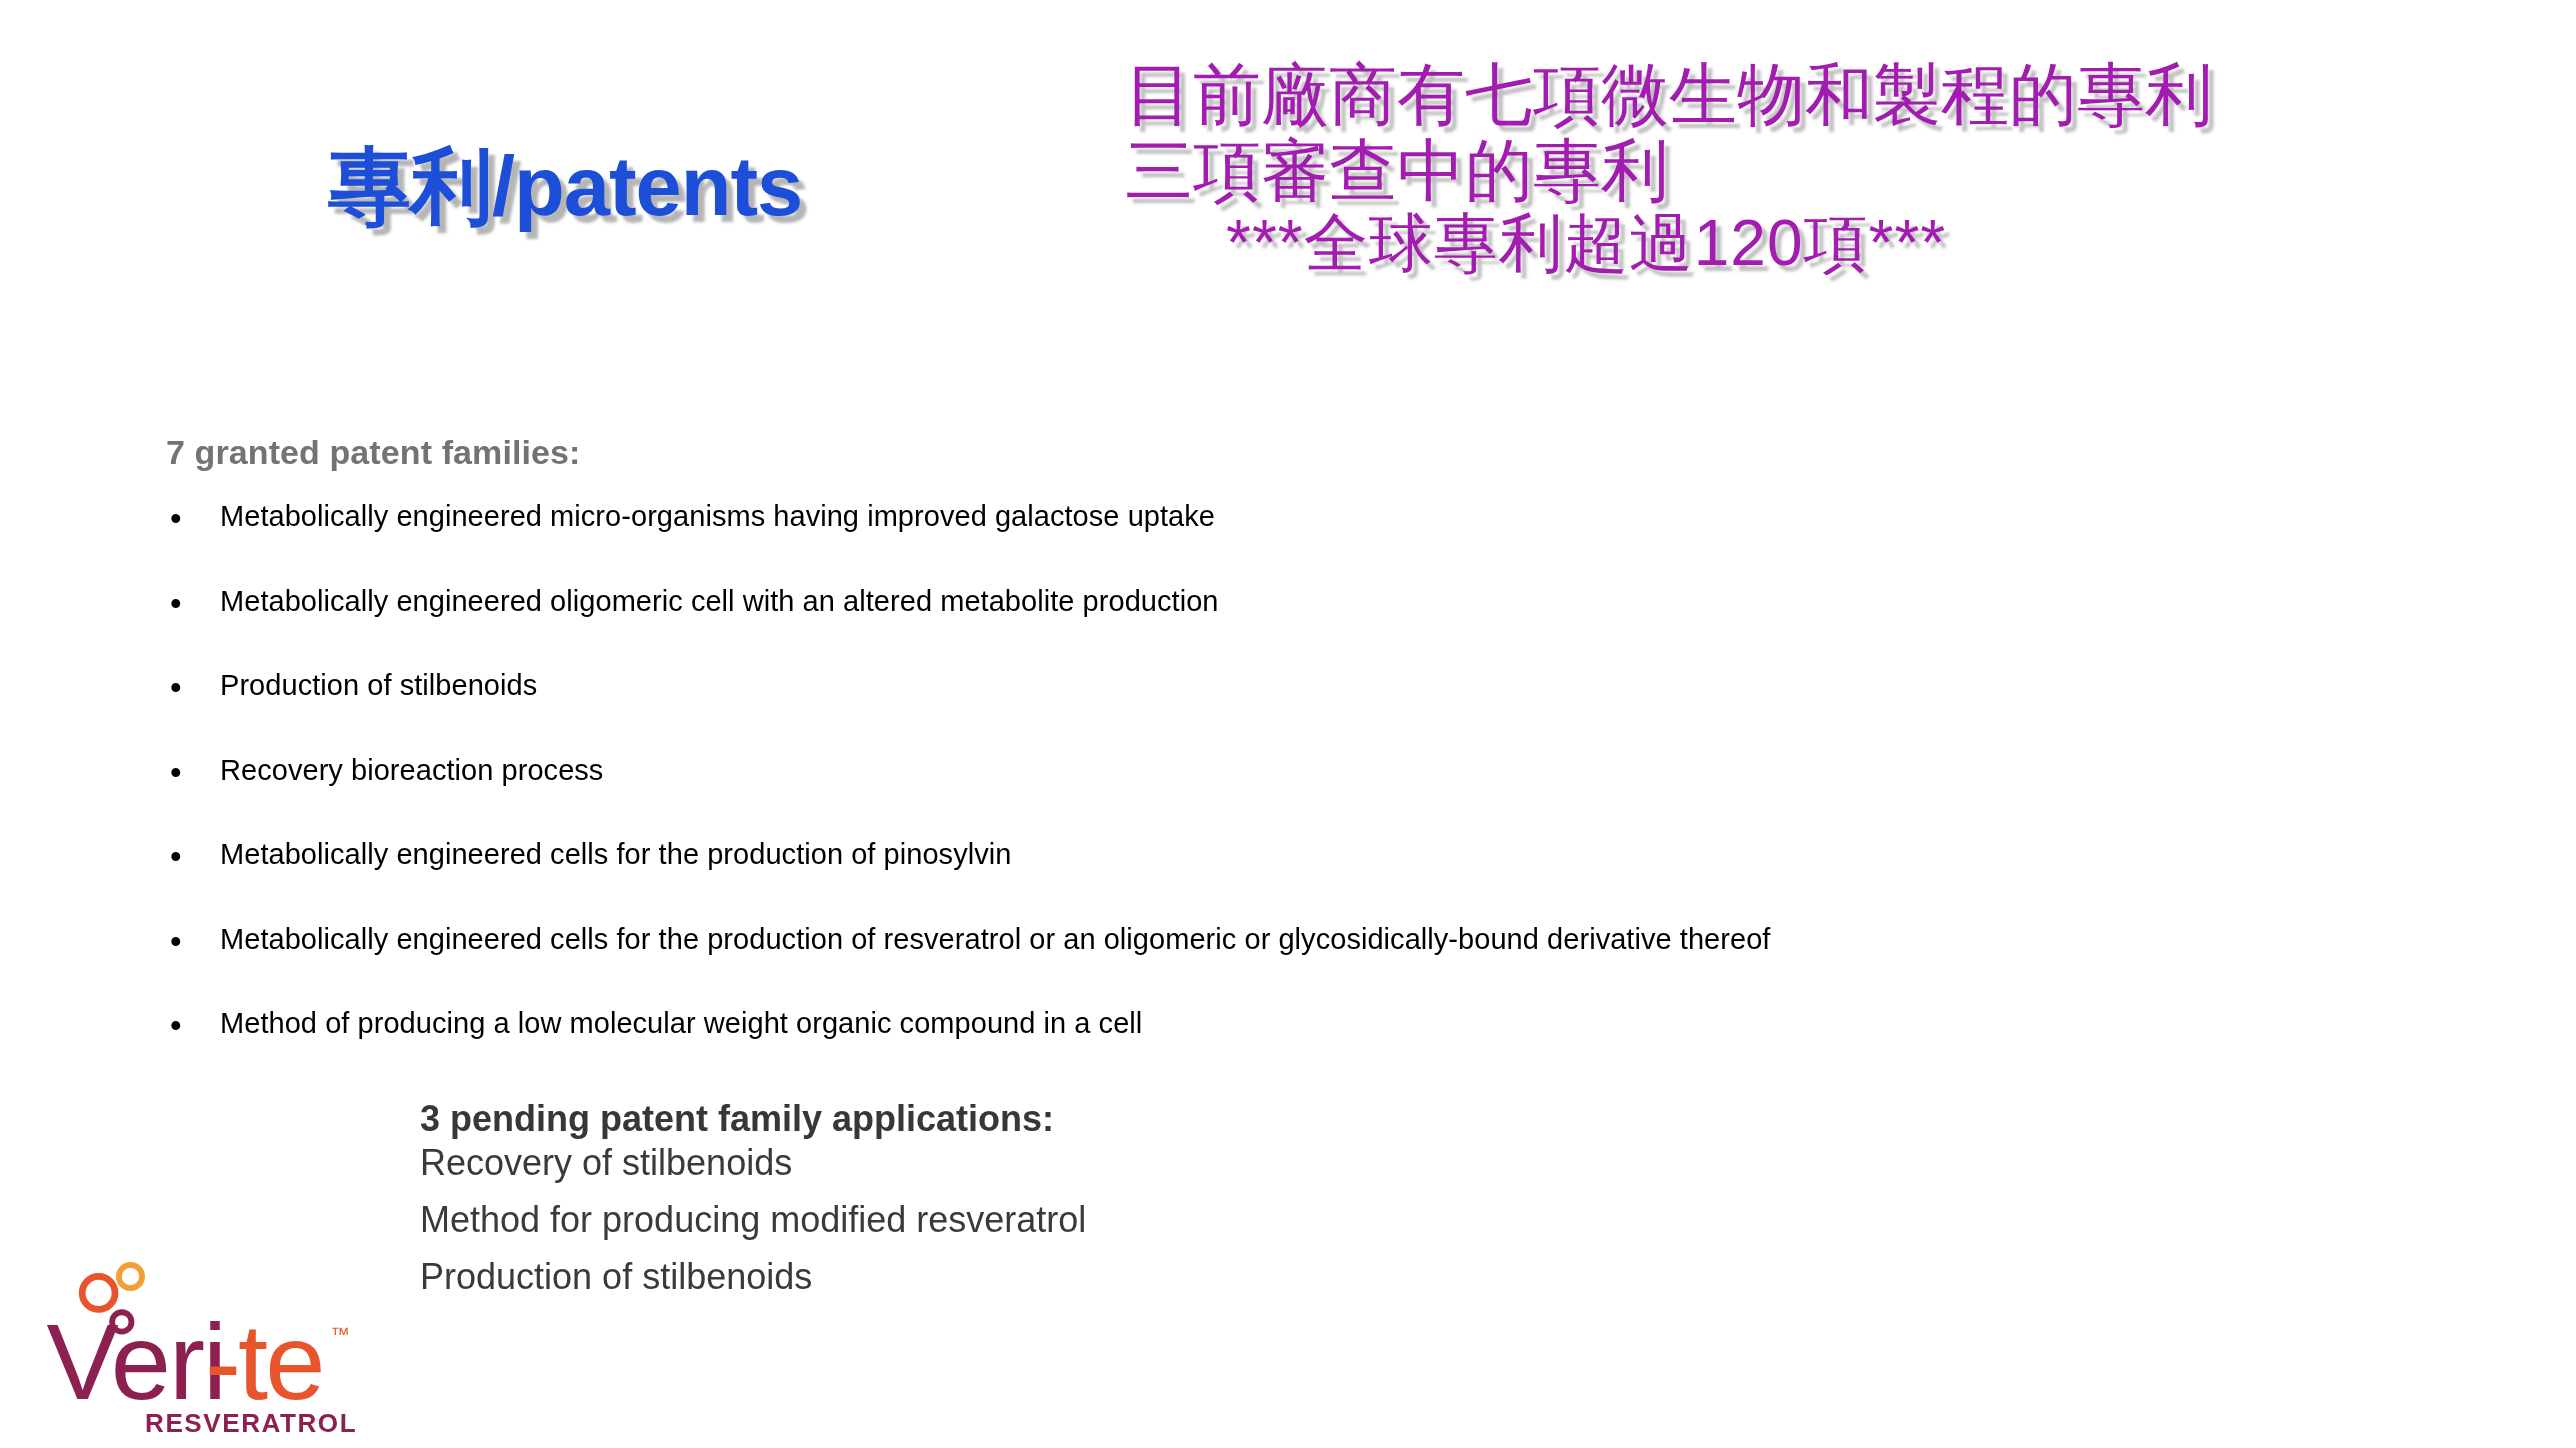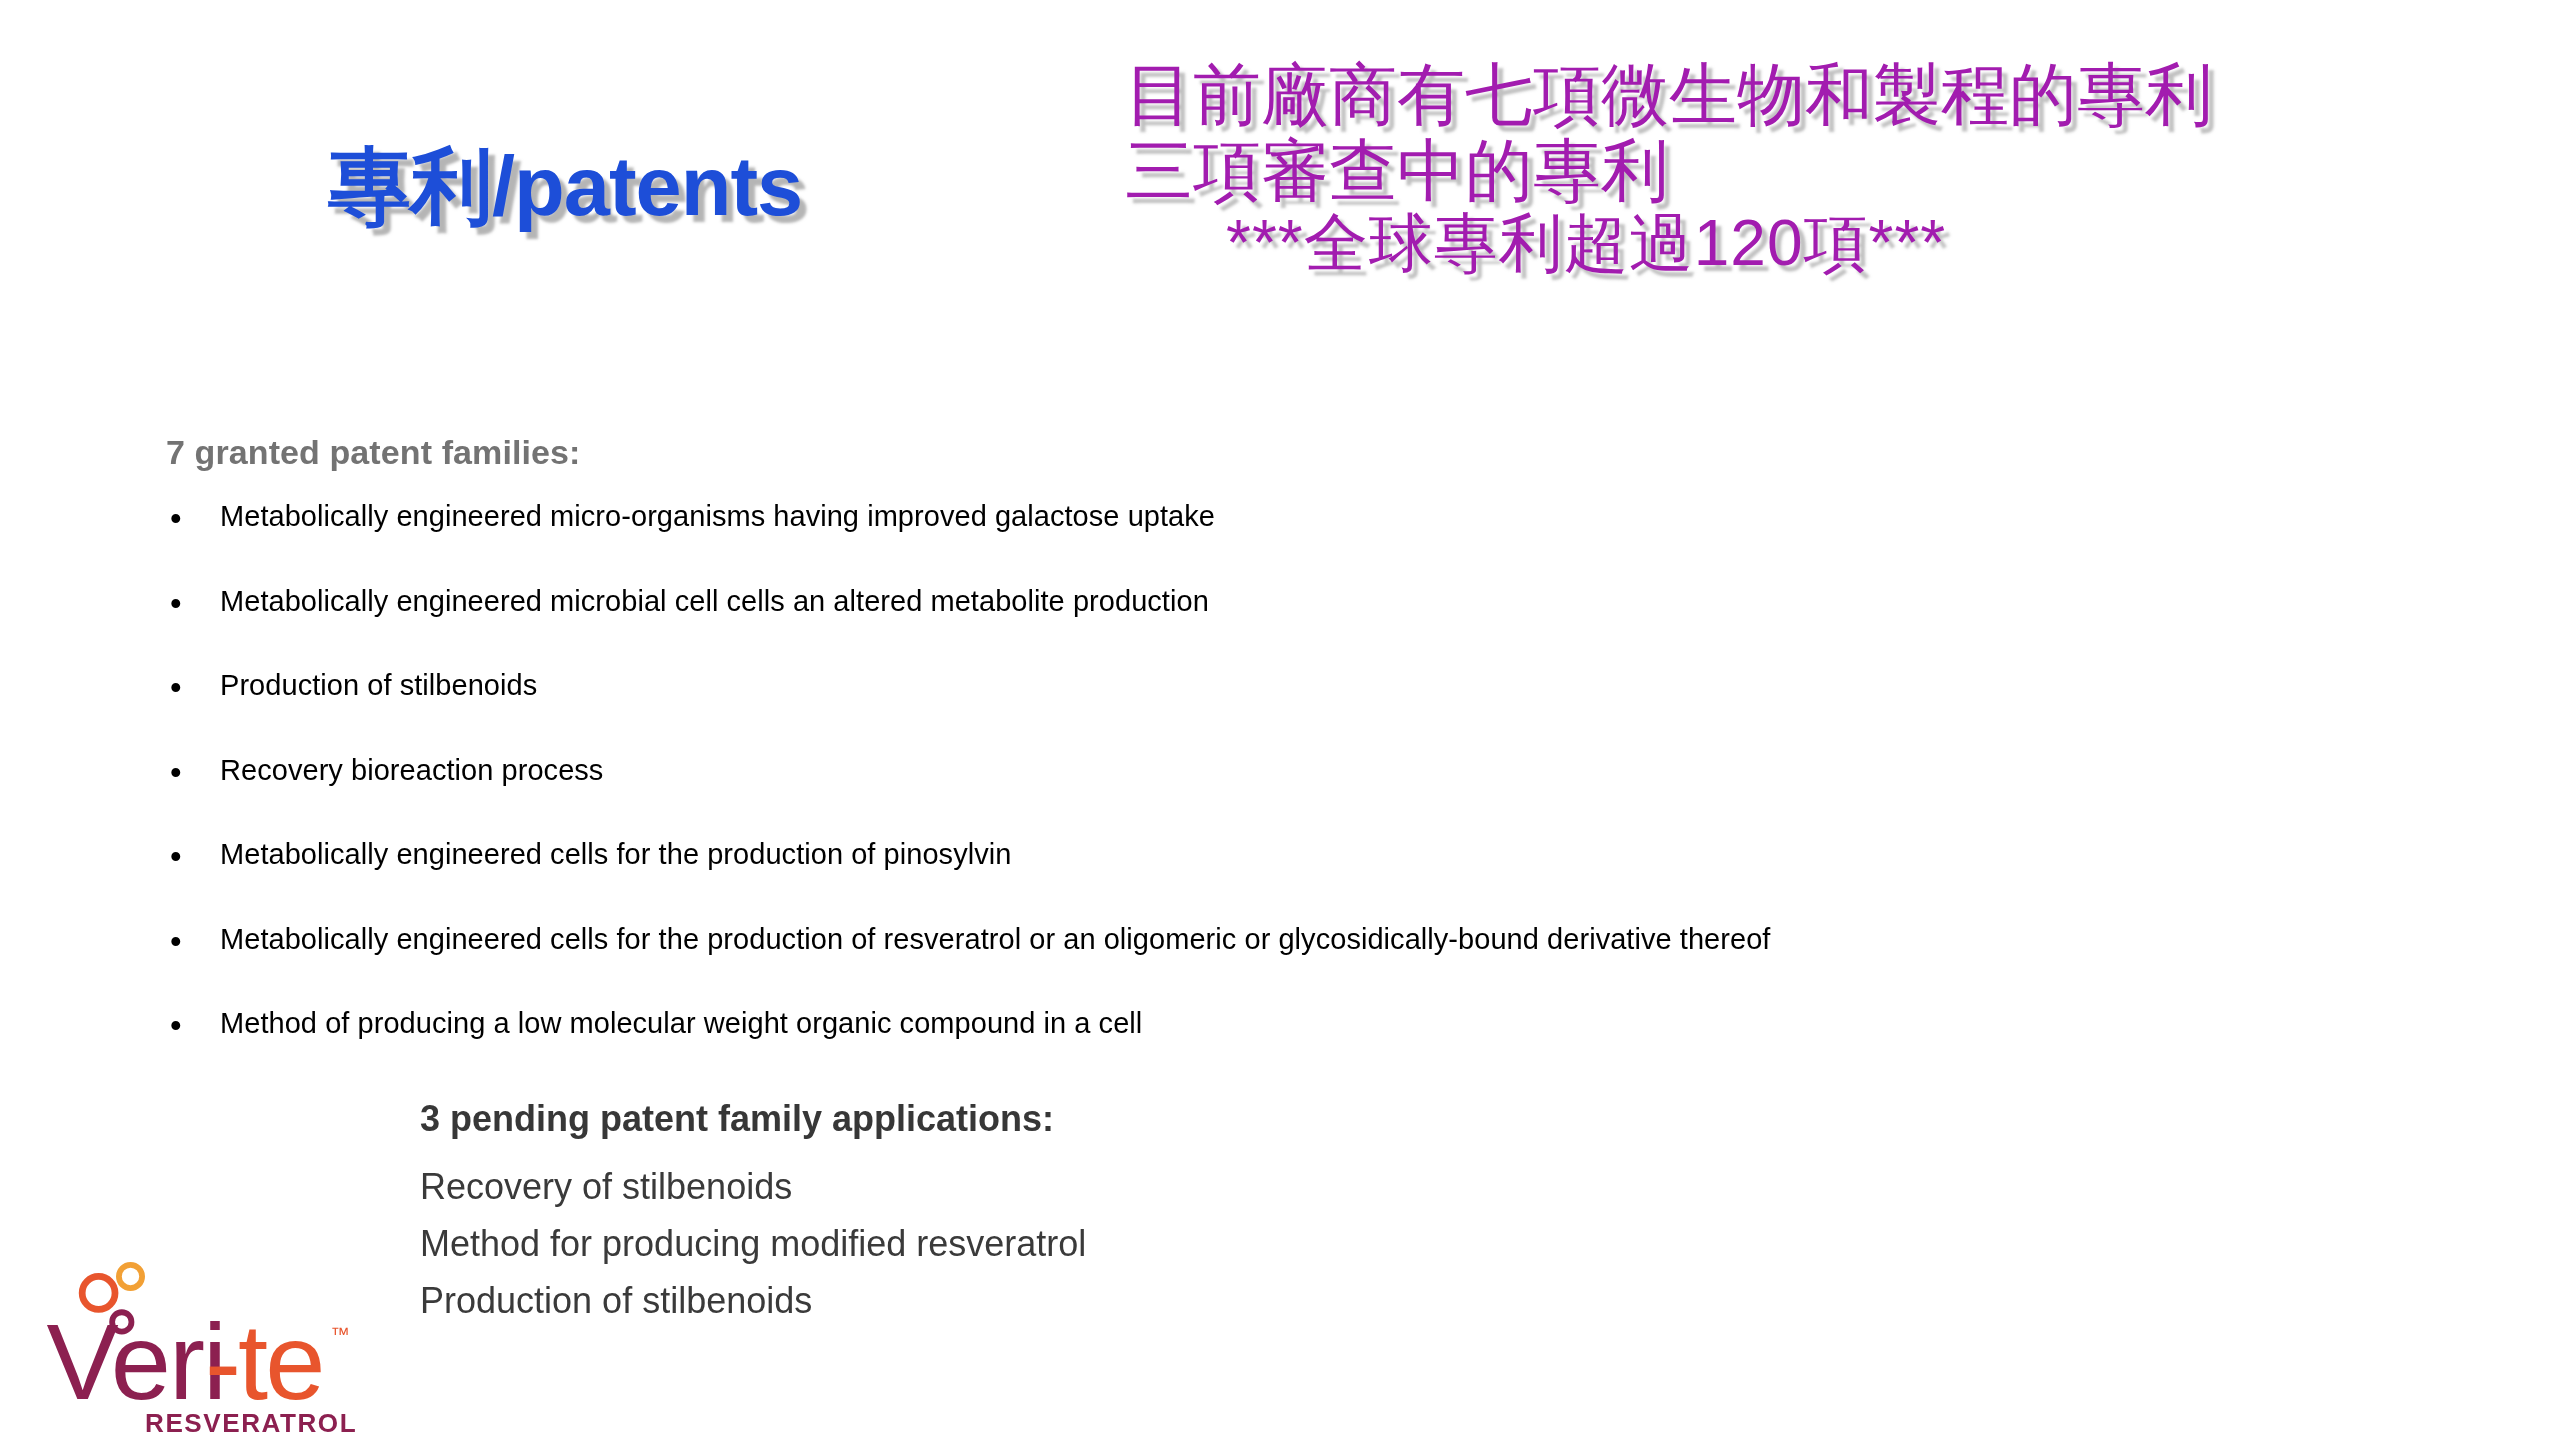--- a/index.html
+++ b/index.html
@@ -102,21 +102,21 @@
   .pending {
     position: absolute;
     left: 420px;
     top: 1101px;
     color: #373737;
   }
   .pending-head {
     font-size: 36px;
     font-weight: bold;
     line-height: 1.0;
-    margin-bottom: 32px;
+    margin-bottom: 8px;
     color: #373737;
   }
   .pending-item {
     font-size: 36px;
     line-height: 1.0;
     margin-bottom: 21px;
     color: #3a3a3a;
     font-weight: normal;
   }
   .pending-item:last-child { margin-bottom: 0; }
@@ -148,21 +148,21 @@
 
   <div class="bullets">
 
     <div class="bullet-row">
       <span class="bullet-mark">•</span>
       <span class="bullet-text">Metabolically engineered micro-organisms having improved galactose uptake</span>
     </div>
 
     <div class="bullet-row">
       <span class="bullet-mark">•</span>
-      <span class="bullet-text">Metabolically engineered microbial cell cells an altered metabolite production</span>
+      <span class="bullet-text">Metabolically engineered oligomeric cell with an altered metabolite production</span>
     </div>
 
     <div class="bullet-row">
       <span class="bullet-mark">•</span>
       <span class="bullet-text">Production of stilbenoids</span>
     </div>
 
     <div class="bullet-row">
       <span class="bullet-mark">•</span>
       <span class="bullet-text">Recovery bioreaction process</span>

